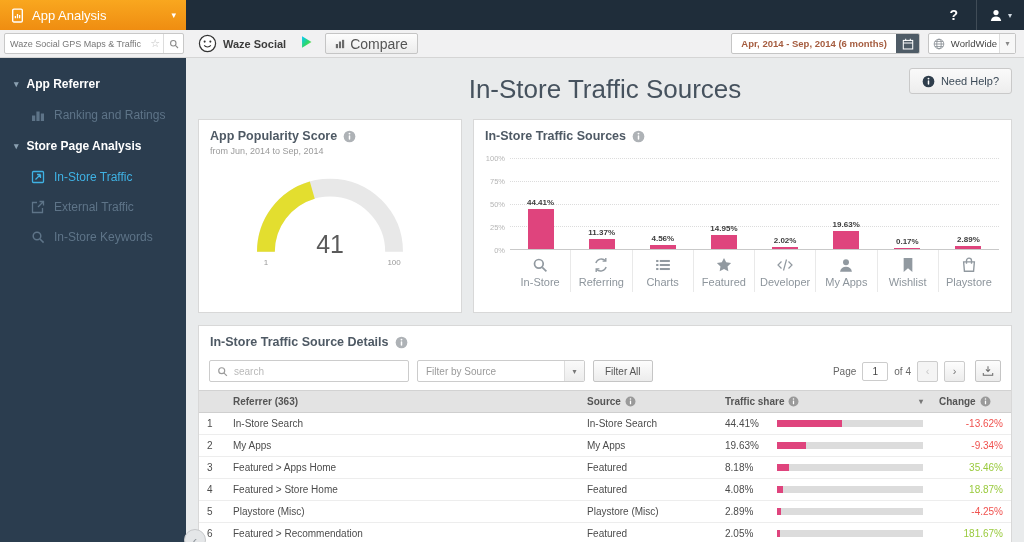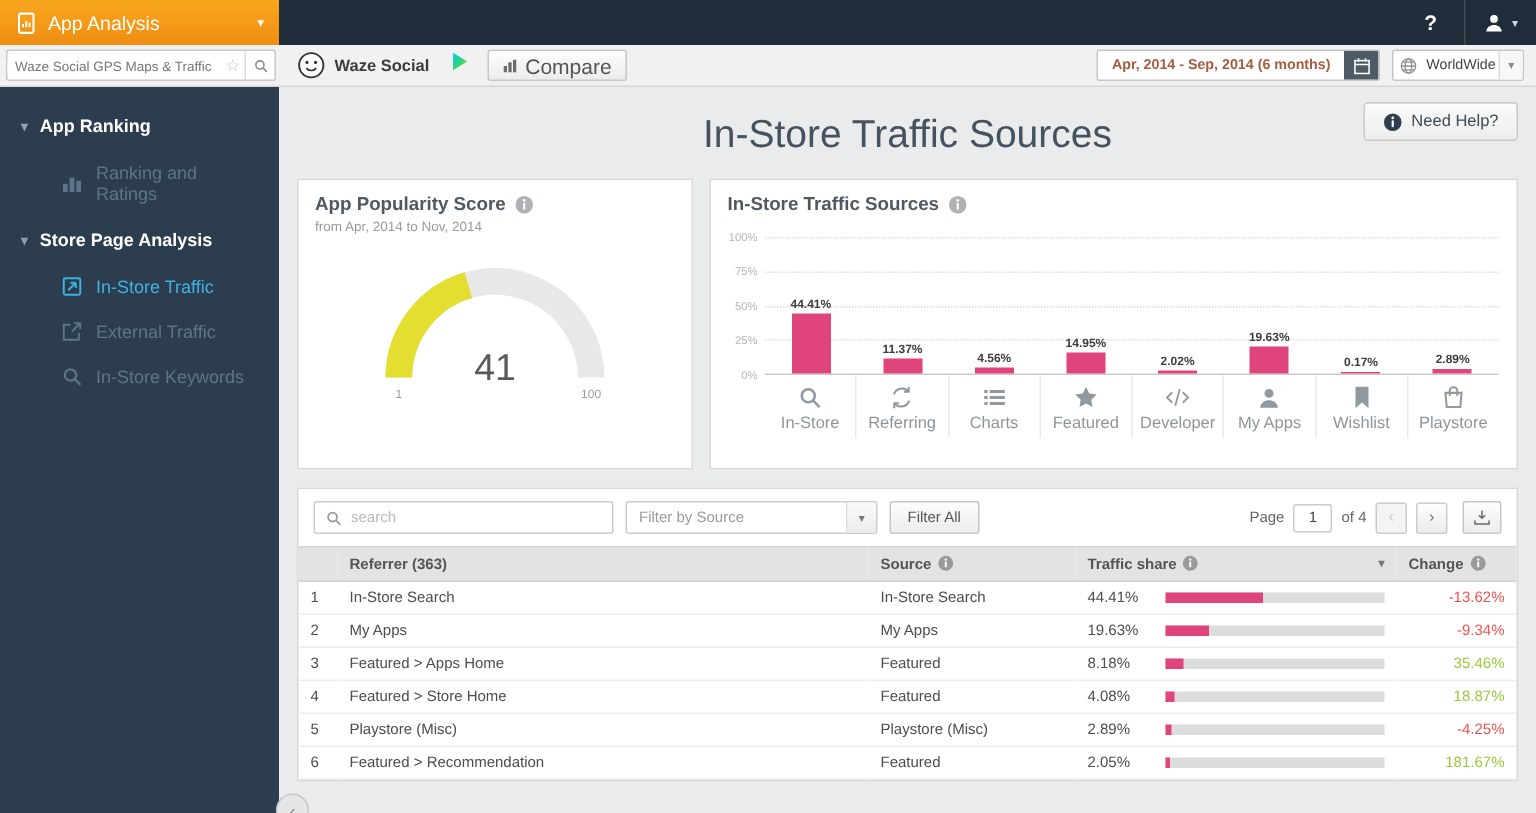--- a/index.html
+++ b/index.html
@@ -42,21 +42,21 @@
   .region-select { height:21px; width:88px; border:1px solid #c5c5c5; border-radius:2px; background:#fff; display:flex; align-items:center; cursor:pointer;text-align:center; }
   .globe { width:12px; height:12px; color:#8a9096; margin:0 4px; flex-shrink:0; }
   .region-label { flex:1; font-size:9.5px; color:#444; white-space:nowrap; overflow:hidden; }
   .region-caret { width:16px; height:100%; border-left:1px solid #ddd; background:#f7f7f7; display:flex; align-items:center; justify-content:center; font-size:8px; color:#888; }
 
   
   .body-row { display:flex; height:484px; }
   .sidebar { width:186px; background:#2b3d4f; padding-top:10px; flex-shrink:0; }
   .side-section { display:flex; align-items:center; gap:8px; padding:9px 14px; color:#fff; font-weight:bold; font-size:12px; cursor:pointer; }
   .sec-caret { color:#8ba0b1; font-size:9px; }
-  .side-item { display:flex; align-items:center; gap:9px; padding:8px 14px 8px 41px; color:#5e7488; font-size:12px; cursor:pointer; }
+  .side-item { display:flex; align-items:center; gap:9px; padding:8px 14px 8px 31px; color:#5e7488; font-size:12px; cursor:pointer; }
   .side-item .ic { width:14px; height:14px; flex-shrink:0; }
   .main { flex:1; position:relative; overflow:hidden; padding:0 12px; }
 
   
   .need-help { position:absolute; top:10px; right:12px; height:26px; display:flex; align-items:center; gap:6px; padding:0 12px; background:linear-gradient(#fafafa,#ededed); border:1px solid #c9c9c9; border-radius:3px; font-size:11px; color:#3c4a57; cursor:pointer; font-family:inherit; }
   .need-help .info-ic { color:#2f3e4c; }
   .page-title { text-align:center; font-size:26px; font-weight:400; color:#46525e; margin:16px 0 14px; }
 
   
   .cards-row { display:flex; gap:11px; }
@@ -217,21 +217,21 @@
       <span class="region-label">WorldWide</span>
       <span class="region-caret">▾</span>
     </div>
   </div>
 </div>
 
 <div class="body-row">
   <aside class="sidebar" id="sidebar">
       <div class="side-section">
         <span class="sec-caret">▾</span>
-        <span>App Ranking</span>
+        <span>App Referrer</span>
       </div>
       <div class="side-item">
         <span class="ic">
           <svg viewBox="0 0 14 14" fill="currentColor">
             <rect x="1" y="7.5" width="3.2" height="5.5"></rect>
             <rect x="5.4" y="3.5" width="3.2" height="9.5"></rect>
             <rect x="9.8" y="5.5" width="3.2" height="7.5"></rect>
           </svg>
         </span>
         <span>Ranking and Ratings</span>
@@ -288,21 +288,21 @@
         <div class="card-head">
           <span class="card-title">App Popularity Score</span>
           <span class="ic info-ic">
               <svg viewBox="0 0 14 14">
                 <circle cx="7" cy="7" r="6.3" fill="currentColor"></circle>
                 <circle cx="7" cy="3.9" r="1" fill="#fff"></circle>
                 <rect x="6.2" y="5.6" width="1.6" height="5" rx="0.8" fill="#fff"></rect>
               </svg>
             </span>
         </div>
-        <div class="gauge-sub">from Apr, 2014 to Nov, 2014</div>
+        <div class="gauge-sub">from Jun, 2014 to Sep, 2014</div>
         <div class="gauge-wrap">
           <svg class="gauge" viewBox="0 0 200 114">
             <path id="gauge-track" d="M28 96 A72 72 0 0 1 172 96" fill="none" stroke="#e8e8e8" stroke-width="20"></path>
             <path id="gauge-fill" d="M28 96 A72 72 0 0 1 172 96" fill="none" stroke="#e3de2f" stroke-width="20" stroke-dasharray="92.7 452.4"></path>
             <text class="gauge-value" x="100" y="98" text-anchor="middle">41</text>
             <text class="gauge-tick" x="28" y="111" text-anchor="middle">1</text>
             <text class="gauge-tick" x="172" y="111" text-anchor="middle">100</text>
           </svg>
         </div>
       </section>
@@ -444,20 +444,30 @@
                   </span>
                   <div class="clabel">Playstore</div>
                 </div>
               </div>
           </div>
         </div>
       </section>
     </div>
 
     <section class="card details-card">
+      <div class="card-head">
+        <span class="card-title">In-Store Traffic Source Details</span>
+        <span class="ic info-ic">
+            <svg viewBox="0 0 14 14">
+              <circle cx="7" cy="7" r="6.3" fill="currentColor"></circle>
+              <circle cx="7" cy="3.9" r="1" fill="#fff"></circle>
+              <rect x="6.2" y="5.6" width="1.6" height="5" rx="0.8" fill="#fff"></rect>
+            </svg>
+          </span>
+      </div>
       <div class="details-toolbar">
         <div class="tbl-search">
           <span class="ic">
               <svg viewBox="0 0 14 14" fill="none" stroke="currentColor" stroke-width="1.5">
                 <circle cx="6" cy="6" r="3.8"></circle>
                 <path d="M9 9l3.6 3.6"></path>
               </svg>
             </span>
           <input type="text" placeholder="search" style="">
         </div>

